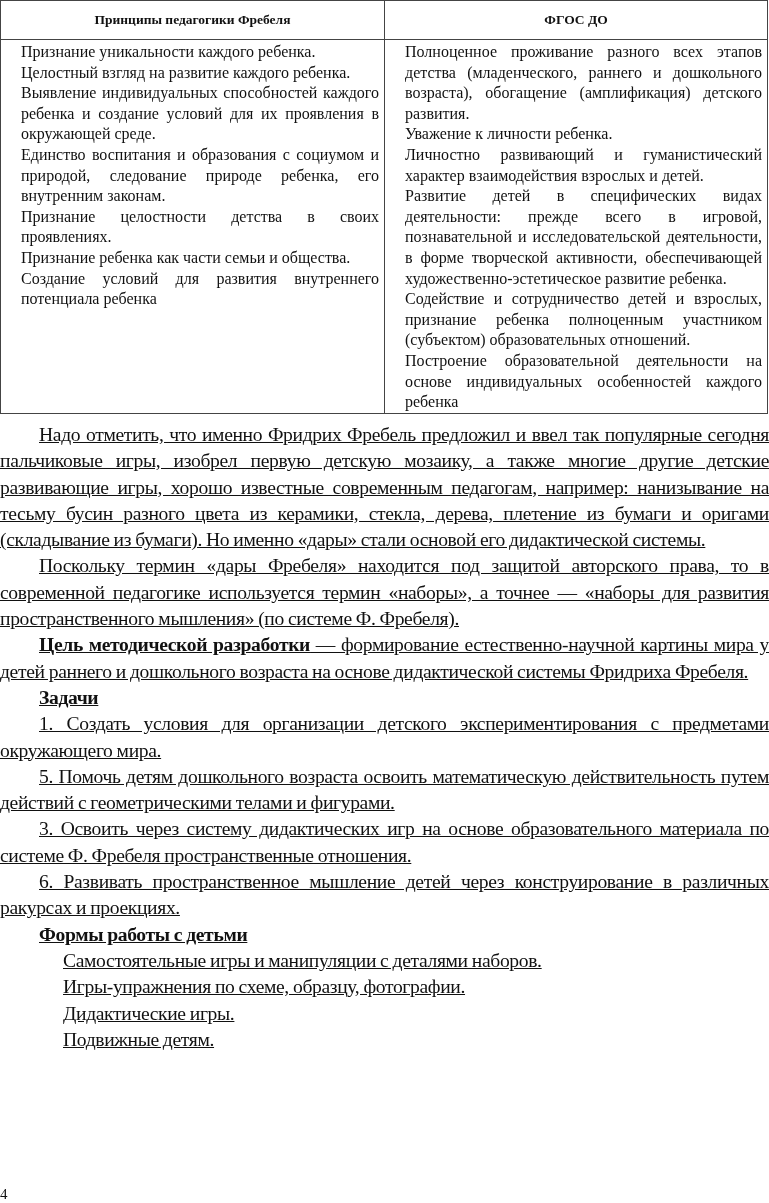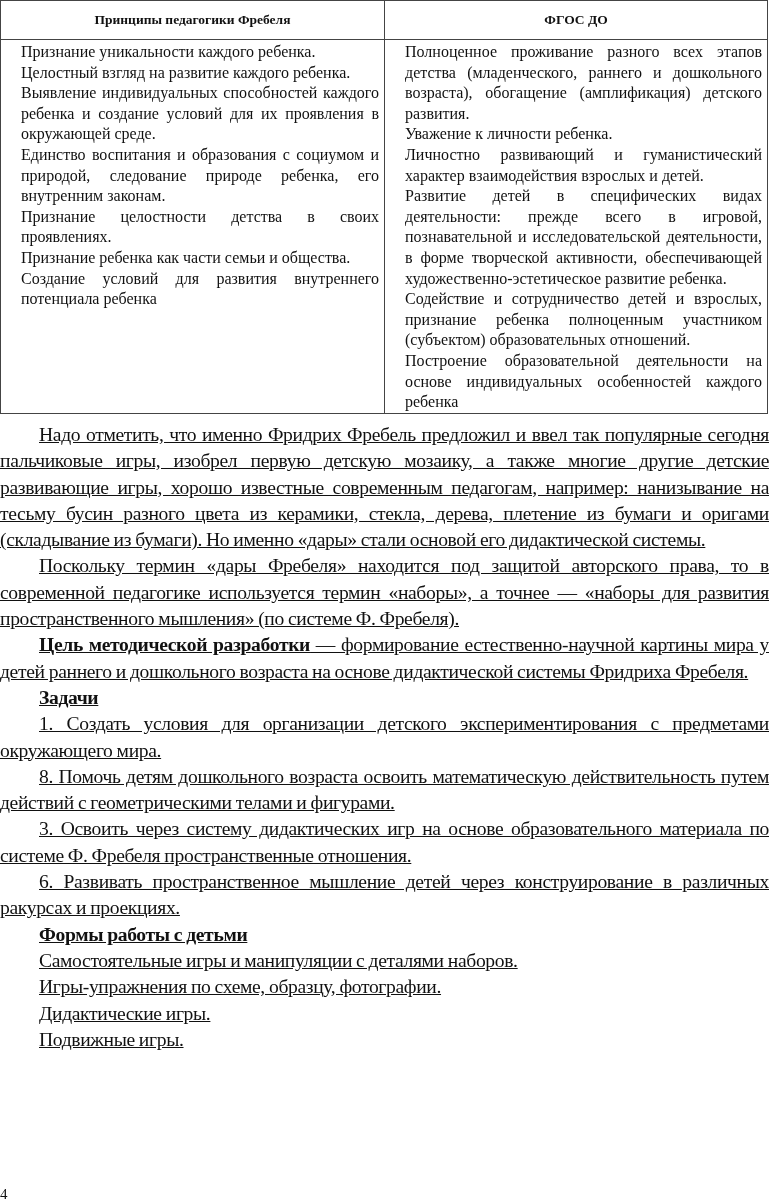--- a/index.html
+++ b/index.html
@@ -24,21 +24,21 @@
   }
   .col-left { width: 384px; }
   .cell-line { display: block; }
 
   .body-text {
     position: absolute; left: 0; top: 422px; width: 769px;
     font-size: 19.6px; line-height: 26.3px; text-align: justify;
     letter-spacing: -0.35px; word-spacing: -0.5px; text-decoration: underline;
   }
   .para { margin: 0; text-indent: 39px; }
-  .para.list { padding-left: 39px; text-indent: 0; text-align: left; }
+  .para.list { padding-left: 39px; text-indent: 0; text-align: left; margin-left: 24px; }
   .bold { font-weight: bold; }
   .page-number {
     position: absolute; left: 0; top: 1186px; font-size: 15px;
   }
 </style>
 </head>
 <body>
 
 <table class="cmp-table">
   <colgroup>
@@ -73,23 +73,23 @@
     </tr>
   </tbody>
 </table>
 
 <div class="body-text">
   <p class="para">Надо отметить, что именно Фридрих Фребель предложил и ввел так популярные сегодня пальчиковые игры, изобрел первую детскую мозаику, а также многие другие детские развивающие игры, хорошо известные современным педагогам, например: нанизывание на тесьму бусин разного цвета из керамики, стекла, дерева, плетение из бумаги и оригами (складывание из бумаги). Но именно «дары» стали основой его дидактической системы.</p>
   <p class="para">Поскольку термин «дары Фребеля» находится под защитой авторского права, то в современной педагогике используется термин «наборы», а точнее — «наборы для развития пространственного мышления» (по системе Ф. Фребеля).</p>
   <p class="para"><span class="bold">Цель методической разработки</span><span> — формирование естественно-научной картины мира у детей раннего и дошкольного возраста на основе дидактической системы Фридриха Фребеля.</span></p>
   <p class="para bold">Задачи</p>
   <p class="para">1. Создать условия для организации детского экспериментирования с предметами окружающего мира.</p>
-  <p class="para">8. Помочь детям дошкольного возраста освоить математическую действительность путем действий с геометрическими телами и фигурами.</p>
+  <p class="para">5. Помочь детям дошкольного возраста освоить математическую действительность путем действий с геометрическими телами и фигурами.</p>
   <p class="para">3. Освоить через систему дидактических игр на основе образовательного материала по системе Ф. Фребеля пространственные отношения.</p>
   <p class="para">6. Развивать пространственное мышление детей через конструирование в различных ракурсах и проекциях.</p>
   <p class="para bold">Формы работы с детьми</p>
   <p class="para list">Самостоятельные игры и манипуляции с деталями наборов.</p>
   <p class="para list">Игры-упражнения по схеме, образцу, фотографии.</p>
   <p class="para list">Дидактические игры.</p>
-  <p class="para list">Подвижные игры.</p>
+  <p class="para list">Подвижные детям.</p>
 </div>
 
 <div class="page-number">4</div>
 
 </body></html>

